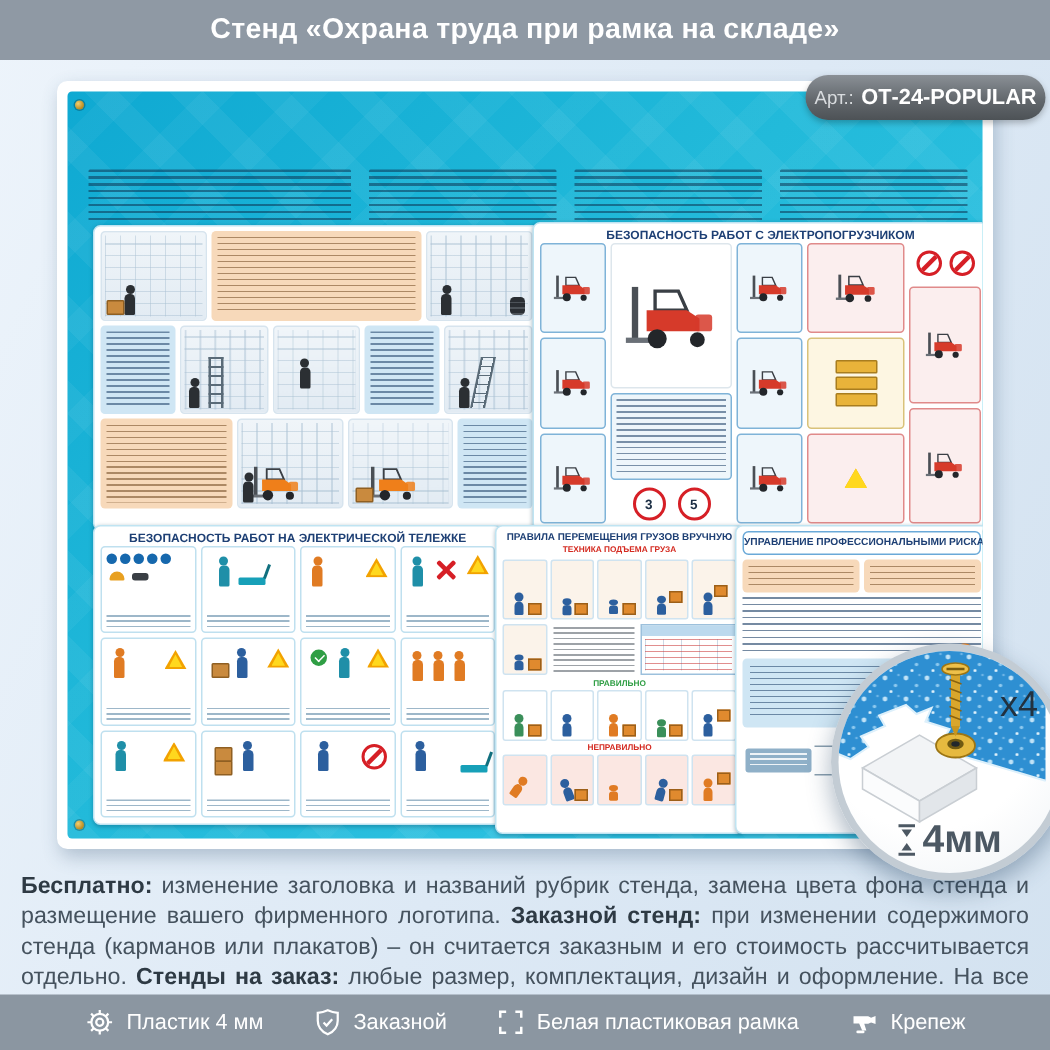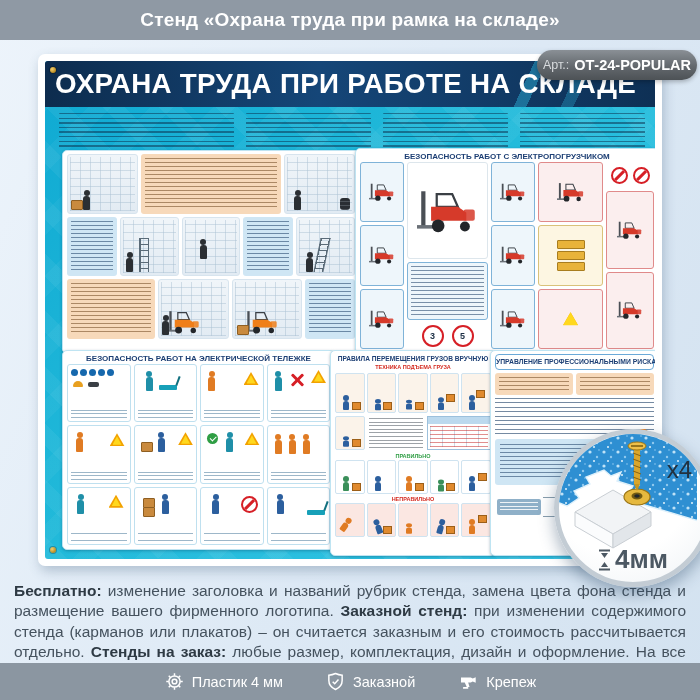--- a/index.html
+++ b/index.html
@@ -135,21 +135,21 @@
   .corner-svg{position:absolute;left:0;top:0;}
   .x4{position:absolute;right:15px;top:22px;font-size:24px;font-weight:normal;color:#22313f;z-index:3;}
   .thick{position:absolute;left:0;right:0;bottom:7px;display:flex;align-items:center;justify-content:center;gap:4px;z-index:3;
     color:#4c5863;font-size:26px;font-weight:bold;}
   
   .note-text{position:absolute;left:14px;top:581px;width:672px;margin:0;font-size:15.5px;line-height:1.31;
     color:#45525e;text-align:justify;}
   .note-text b{color:#2e3a44;}
   
   .feat-bar{position:absolute;left:0;top:663px;width:700px;height:37px;background:#8b96a1;
-    display:flex;align-items:center;justify-content:center;gap:42px;}
+    display:flex;align-items:center;justify-content:center;gap:32px;}
   .feat{display:flex;align-items:center;gap:7px;color:#fff;font-size:14.5px;white-space:nowrap;}
   .fico{flex:0 0 auto;}
 </style>
 </head>
 <body>
 
 <svg width="0" height="0" style="position:absolute" aria-hidden="true">
   <defs>
     <symbol id="fk" viewBox="0 0 44 32">
       <rect x="3" y="2" width="3" height="25" fill="#4a4f55"></rect>
@@ -165,23 +165,20 @@
 
 <div class="canvas">
 
   <div class="top-bar">
     <span>Стенд «Охрана труда при рамка на складе»</span>
   </div>
 
   <div class="poster-frame">
     <div class="poster-inner">
 
-      <div class="p-header">
-        <div class="p-title">ОХРАНА ТРУДА ПРИ РАБОТЕ НА СКЛАДЕ</div>
-      </div>
 
       <div class="intro">
         <div style="flex:1.4"></div>
           <div></div>
           <div></div>
           <div></div>
       </div>
 
       <span class="sdot" style="left:5px;top:6px"></span>
       <span class="sdot" style="right:5px;top:6px"></span>
@@ -587,20 +584,26 @@
       <span class="flabel">Пластик 4 мм</span>
     </div>
     <div class="feat">
       <svg class="fico" width="21" height="21" viewBox="0 0 24 24" fill="none" stroke="#fff" stroke-width="1.7">
         <path d="M12 2.8c2.6 1.2 5.2 1.8 7.6 2v6c0 4.6-3 8.3-7.6 10.4C7.4 19.1 4.4 15.4 4.4 10.8v-6c2.4-.2 5-.8 7.6-2z"></path>
         <path d="M8.8 12.2l2.3 2.3 4.3-4.8"></path>
       </svg>
       <span class="flabel">Заказной</span>
     </div>
     <div class="feat">
+      <svg class="fico" width="21" height="21" viewBox="0 0 24 24" fill="none" stroke="#fff" stroke-width="1.9">
+        <path d="M4 8.5V4h4.5 M15.5 4H20v4.5 M20 15.5V20h-4.5 M8.5 20H4v-4.5"></path>
+      </svg>
+      <span class="flabel">Белая пластиковая рамка</span>
+    </div>
+    <div class="feat">
       <svg class="fico" width="22" height="21" viewBox="0 0 24 24">
         <path fill="#fff" d="M4 7.5h11.2l2.2 1 3.4-1.3v6.2l-3.4-1.3-2.2 1h-3l1.6 5.2h-3.2L8.3 13H4z"></path>
         <rect x="6.2" y="18.2" width="6.2" height="2.2" rx="1" fill="#fff"></rect>
       </svg>
       <span class="flabel">Крепеж</span>
     </div>
   </div>
 
 </div>
 

